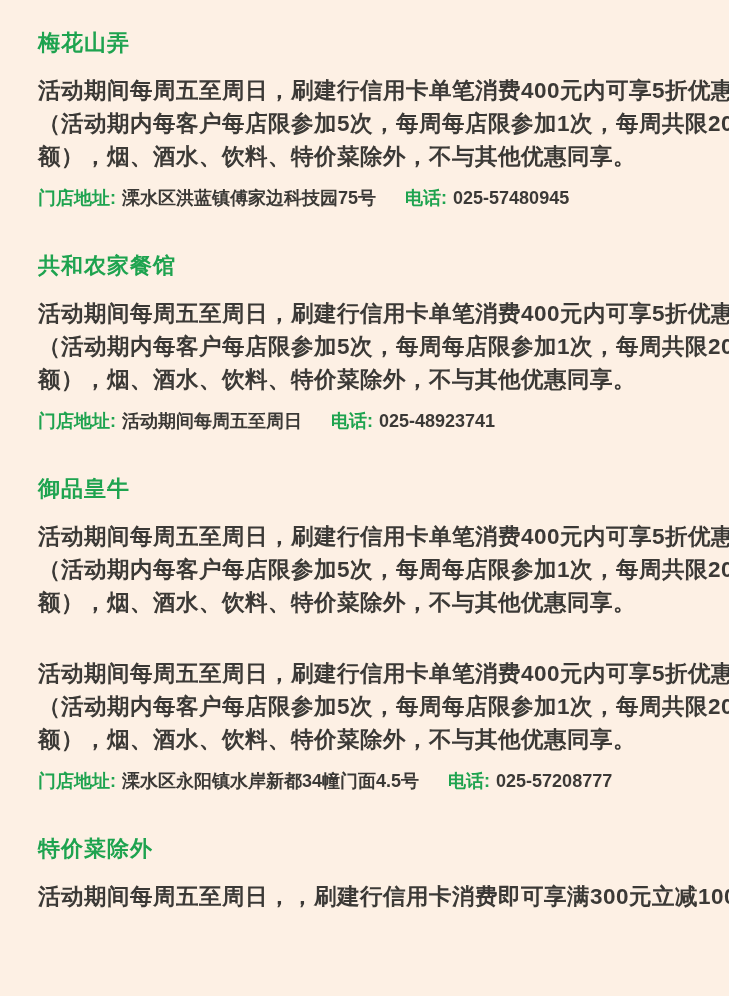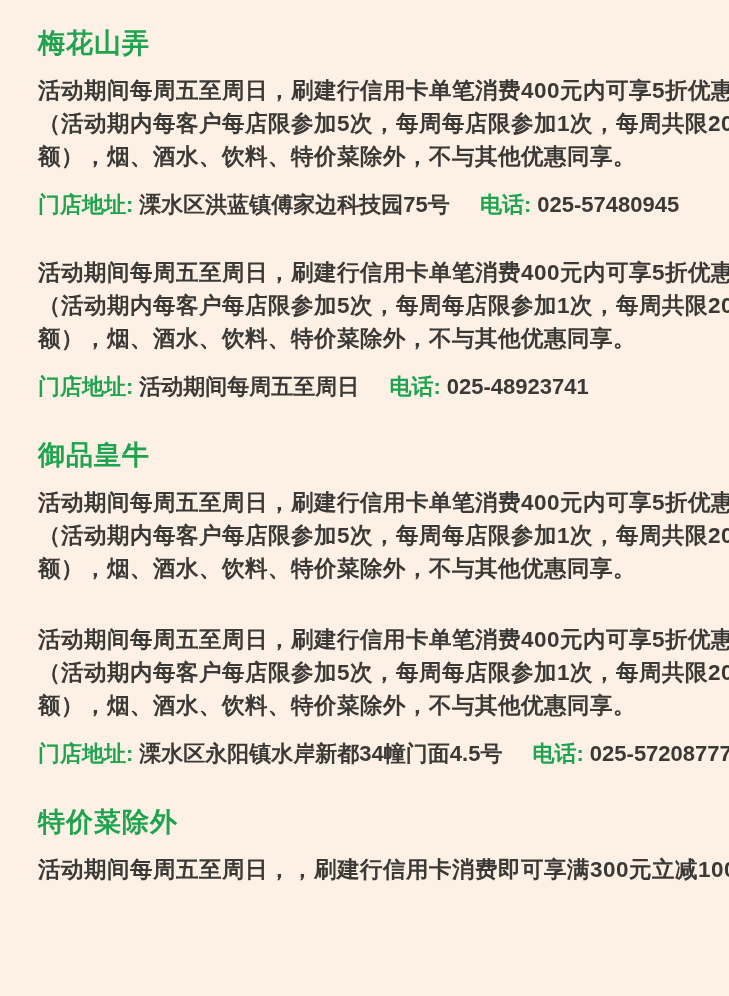--- a/index.html
+++ b/index.html
@@ -16,40 +16,40 @@
   .page {
     padding: 26px 26px 0 38px;
     box-sizing: border-box;
     width: 729px;
   }
   .merchant {
     margin-bottom: 38px;
   }
   .merchant-name {
     margin: 0 0 14px 0;
-    font-size: 27px;
+    font-size: 22px;
     line-height: 34px;
     font-weight: 700;
     color: var(--accent, #1ea34f);
     letter-spacing: 1px;
   }
   .desc {
     margin: 0;
     color: var(--text, #3b3936);
     font-size: 22.5px;
     line-height: 33px;
     font-weight: 600;
     letter-spacing: 0.5px;
   }
   .desc .desc-line {
     white-space: nowrap;
   }
   .meta {
-    margin-top: 19px;
-    font-size: 22px;
+    margin-top: 12px;
+    font-size: 18px;
     line-height: 26px;
     font-weight: 700;
     white-space: nowrap;
   }
   .meta .label {
     color: var(--accent, #1ea34f);
   }
   .meta .value {
     color: var(--text, #3b3936);
   }
@@ -73,20 +73,21 @@
       <div class="desc-line">（活动期内每客户每店限参加5次，每周每店限参加1次，每周共限20个名</div>
       <div class="desc-line">额），烟、酒水、饮料、特价菜除外，不与其他优惠同享。</div>
     </div>
     <div class="meta">
       <span class="label">门店地址:</span><span class="sep"></span><span class="value">溧水区洪蓝镇傅家边科技园75号</span>
       <span class="label phone-label">电话:</span><span class="sep"></span><span class="value">025-57480945</span>
     </div>
   </section>
 
   <section class="merchant">
+    <h2 class="merchant-name">共和农家餐馆</h2>
     <div class="desc">
       <div class="desc-line">活动期间每周五至周日，刷建行信用卡单笔消费400元内可享5折优惠，</div>
       <div class="desc-line">（活动期内每客户每店限参加5次，每周每店限参加1次，每周共限20个名</div>
       <div class="desc-line">额），烟、酒水、饮料、特价菜除外，不与其他优惠同享。</div>
     </div>
     <div class="meta">
       <span class="label">门店地址:</span><span class="sep"></span><span class="value">活动期间每周五至周日</span>
       <span class="label phone-label">电话:</span><span class="sep"></span><span class="value">025-48923741</span>
     </div>
   </section>

